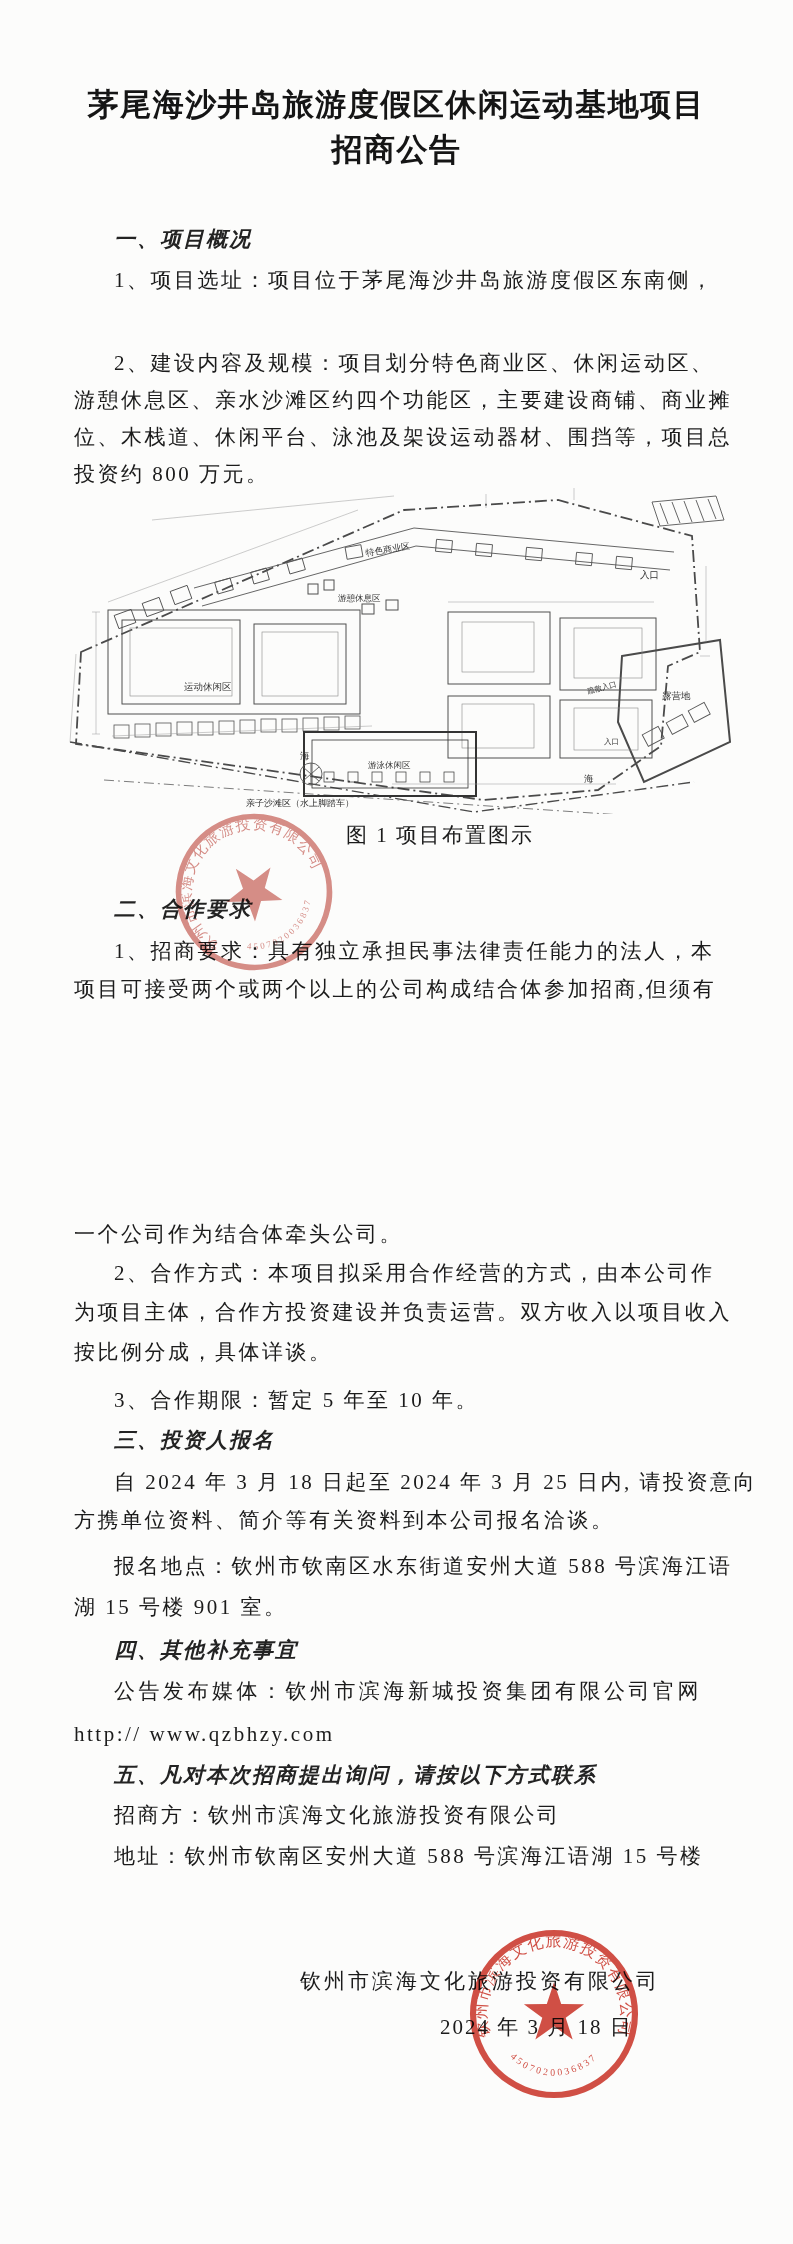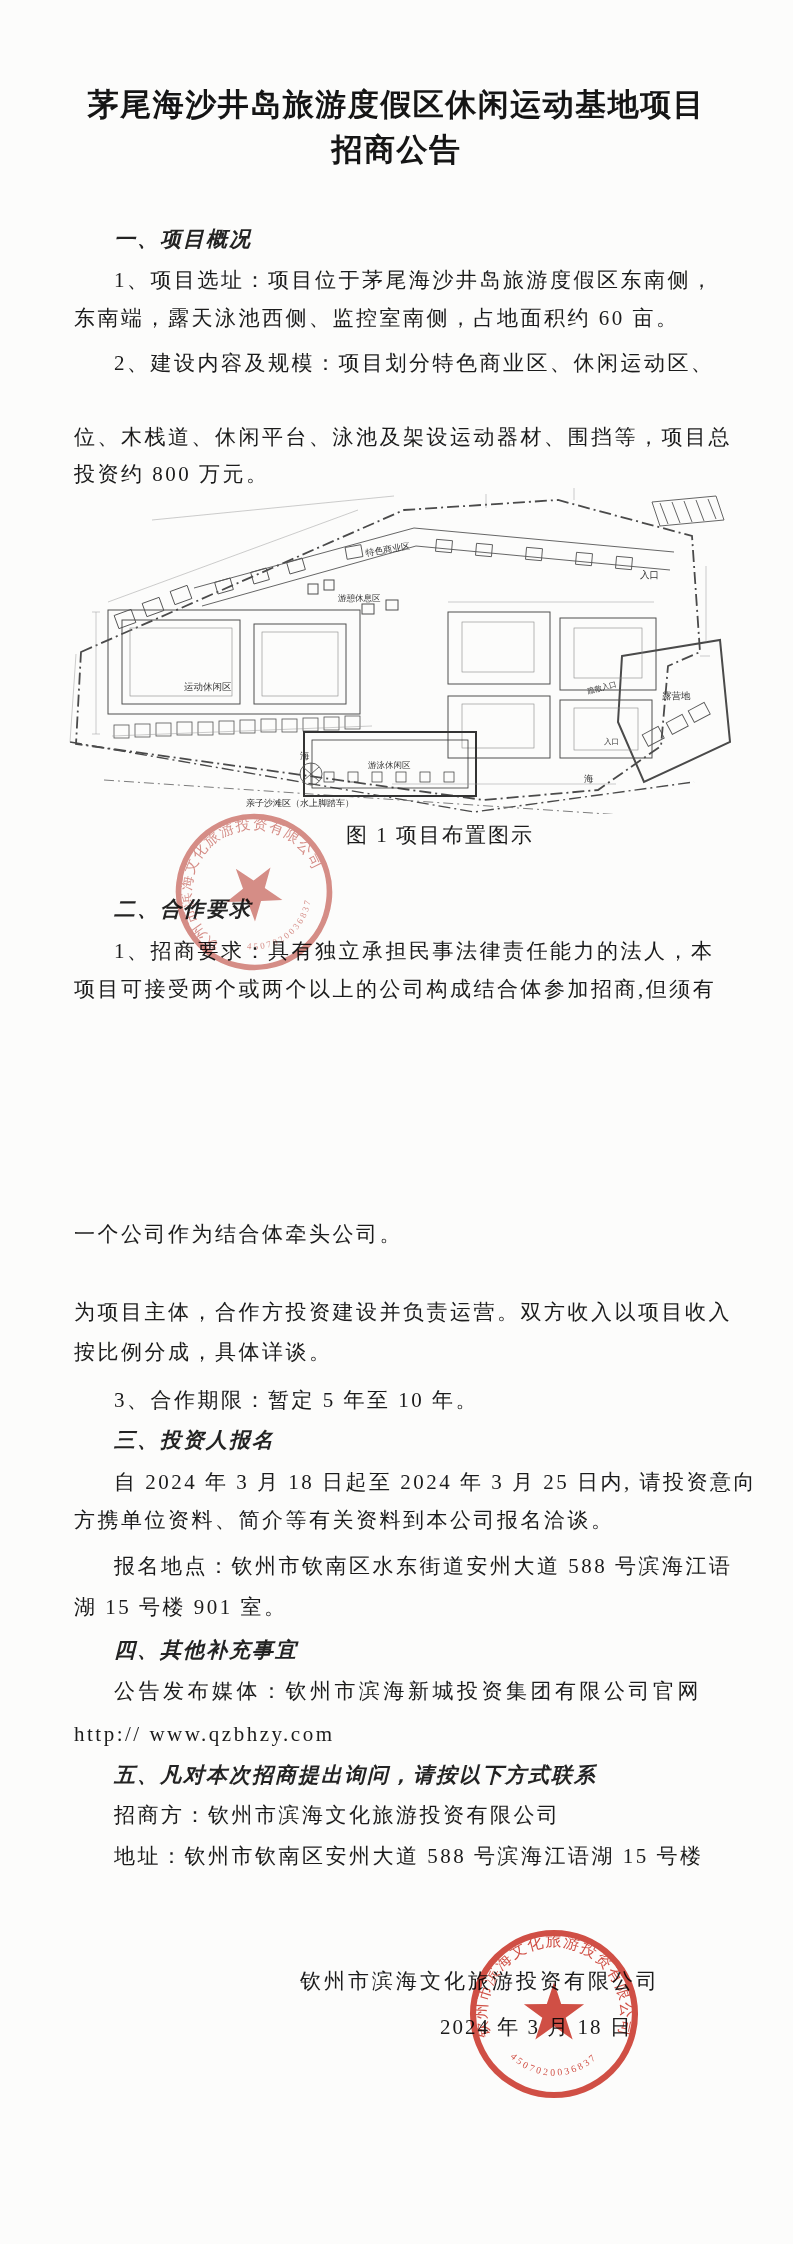--- a/index.html
+++ b/index.html
@@ -28,22 +28,22 @@
 </head>
 <body>
 
 <div class="page">
 
   <div class="t center title" style="top:86px">茅尾海沙井岛旅游度假区休闲运动基地项目</div>
   <div class="t center title" style="top:131px">招商公告</div>
 
   <div class="t h" style="top:226px;left:114px">一、项目概况</div>
   <div class="t bl" style="top:267px;left:114px">1、项目选址：项目位于茅尾海沙井岛旅游度假区东南侧，</div>
-  <div class="t bl" style="top:305px;left:74px">东南端，露天泳池西侧、监控室南侧，占地面积约 60 亩。</div>
   <div class="t bl" style="top:350px;left:114px">2、建设内容及规模：项目划分特色商业区、休闲运动区、</div>
+  <div class="t bl" style="top:387px;left:74px">游憩休息区、亲水沙滩区约四个功能区，主要建设商铺、商业摊</div>
   <div class="t bl" style="top:424px;left:74px">位、木栈道、休闲平台、泳池及架设运动器材、围挡等，项目总</div>
   <div class="t bl" style="top:461px;left:74px">投资约 800 万元。</div>
 
   <svg class="plan" style="left:56px;top:484px" width="686" height="330" viewBox="0 0 686 330">
 
     <g fill="none" stroke="#4a4a4a">
       <path stroke-width="1.8" stroke-dasharray="12 4 2 4" d="M 25,168 L 348,26 L 502,16 L 636,52 L 644,168 L 612,182 L 605,262 L 542,306 L 428,316 L 20,260 Z"></path>
       <path stroke-width="1.4" stroke-dasharray="12 4 2 4" d="M 14,258 L 418,328 L 638,298"></path>
       <path stroke-width="1" stroke-dasharray="10 4 2 4" stroke="#7d7d7d" d="M 48,296 L 610,334"></path>
       <path stroke-width="2" d="M 566,172 L 664,156 L 674,258 L 588,298 L 562,238 Z"></path>
@@ -140,20 +140,21 @@
     <text x="244" y="275" font-size="9.5">海</text>
     <text x="528" y="298" font-size="9.5">海</text>
   </svg>
 
   <div class="t cap" style="top:822px;left:134px;width:400px">图 1 项目布置图示</div>
 
   <div class="t h" style="top:896px;left:114px">二、合作要求</div>
   <div class="t bl" style="top:938px;left:114px">1、招商要求：具有独立承担民事法律责任能力的法人，本</div>
   <div class="t bl" style="top:976px;left:74px">项目可接受两个或两个以上的公司构成结合体参加招商,但须有</div>
   <div class="t bl" style="top:1221px;left:74px">一个公司作为结合体牵头公司。</div>
+  <div class="t bl" style="top:1260px;left:114px">2、合作方式：本项目拟采用合作经营的方式，由本公司作</div>
   <div class="t bl" style="top:1299px;left:74px">为项目主体，合作方投资建设并负责运营。双方收入以项目收入</div>
   <div class="t bl" style="top:1339px;left:74px">按比例分成，具体详谈。</div>
   <div class="t bl" style="top:1387px;left:114px">3、合作期限：暂定 5 年至 10 年。</div>
 
   <div class="t h" style="top:1427px;left:114px">三、投资人报名</div>
   <div class="t bl" style="top:1469px;left:114px">自 2024 年 3 月 18 日起至 2024 年 3 月 25 日内, 请投资意向</div>
   <div class="t bl" style="top:1507px;left:74px">方携单位资料、简介等有关资料到本公司报名洽谈。</div>
   <div class="t bl" style="top:1553px;left:114px">报名地点：钦州市钦南区水东街道安州大道 588 号滨海江语</div>
   <div class="t bl" style="top:1594px;left:74px">湖 15 号楼 901 室。</div>
 

